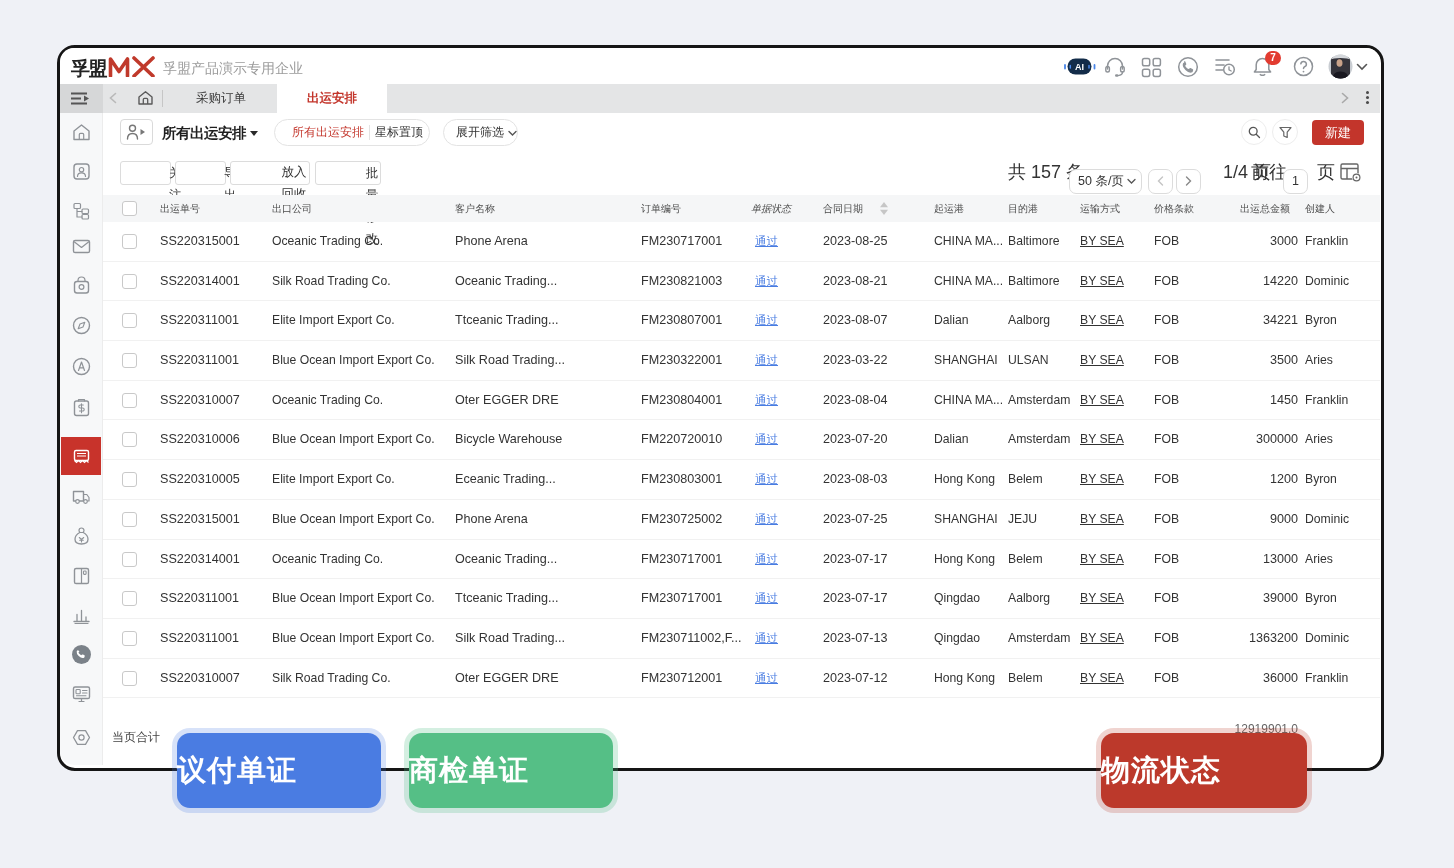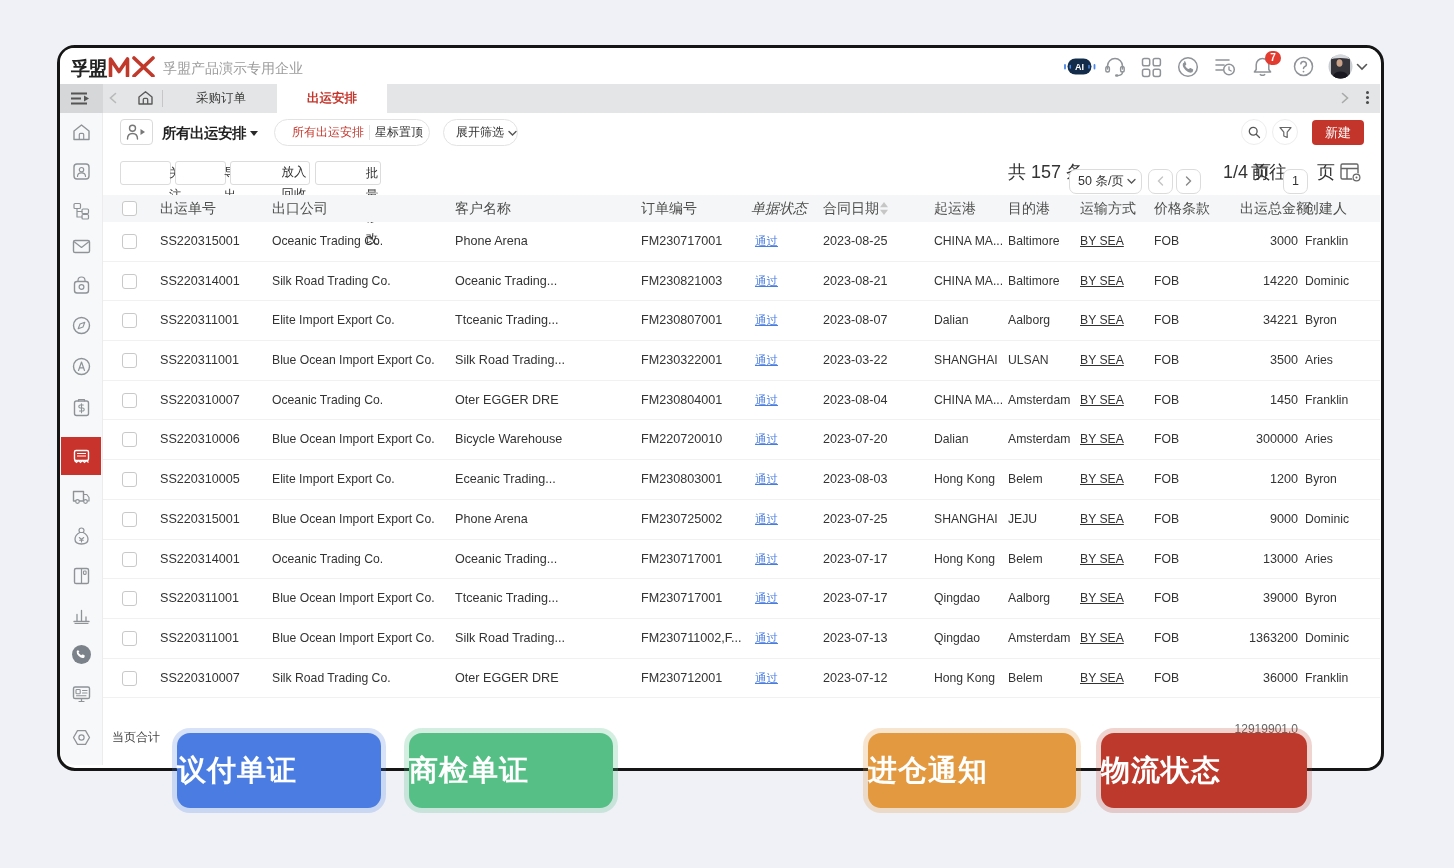--- a/index.html
+++ b/index.html
@@ -16,21 +16,21 @@
 .sideicon{position:absolute;left:71px;width:21px;height:21px;}
 .sideicon svg{display:block;width:21px;height:21px;}
 .activeitem{position:absolute;left:60.5px;top:437px;width:40.5px;height:38px;background:#c8332b;}
 .tabtxt{position:absolute;top:84px;height:29px;line-height:29px;font-size:12.5px;color:#3a3a3a;}
 .activetab{position:absolute;left:277px;top:84px;width:110px;height:29px;background:#fff;line-height:29px;text-align:center;font-size:12.5px;font-weight:bold;color:#c3352b;}
 .pill{position:absolute;top:119px;height:27px;white-space:nowrap;border:1px solid #e3e3e3;border-radius:14px;background:#fff;line-height:25px;font-size:12px;color:#333;}
 .btn{position:absolute;top:161px;height:24px;border:1px solid #dcdcdc;border-radius:3px;background:#fff;line-height:22px;font-size:12.5px;color:#333;text-align:center;padding-left:48px;}
 .pgtxt{position:absolute;top:160px;height:25px;line-height:25px;font-size:18px;color:#333;}
 .pgbox{position:absolute;top:169px;height:25px;border:1px solid #dcdcdc;border-radius:7px;background:#fff;line-height:23px;font-size:12.5px;color:#333;text-align:center;}
 .thead{position:absolute;left:103px;top:195px;width:1277px;height:27px;background:#f5f6f7;}
-.thead span{position:absolute;top:0;height:27px;line-height:27px;font-size:14px;color:#4d4d4d;}
+.thead span{position:absolute;top:0;height:27px;line-height:27px;font-size:10px;color:#4d4d4d;}
 .rows{position:absolute;left:103px;top:222px;width:1277px;}
 .row{position:relative;width:1277px;height:39.7px;border-bottom:1px solid #f1f1f1;}
 .row span{position:absolute;top:0;height:39px;line-height:39px;font-size:12.6px;color:#333;white-space:nowrap;}
 .cb{position:absolute;width:16px;border:1px solid #c9c9c9;border-radius:3px;background:#fff;}
 .row span.cb,.thead span.cb{width:15px;height:15px;line-height:15px;}
 .c1{left:57px;}.c2{left:169px;font-size:12.2px !important;}.c3{left:352px;text-align:right;}.c4{left:538px;}
 .c5{left:652px;color:#4a7de2 !important;text-decoration:underline;font-size:11.5px !important;}
 .c6{left:720px;}.c7{left:831px;font-size:12.2px !important;}.c8{left:905px;font-size:12.2px !important;}.c9{left:977px;font-size:12.2px !important;text-decoration:underline;}.c10{left:1051px;font-size:12.2px !important;}
 .c11{left:1090px;width:105px;text-align:right;}
 .c12{left:1202px;font-size:12.2px !important;}
@@ -493,15 +493,14 @@
         <span class="c11">36000</span>
         <span class="c12">Franklin</span>
     </div>
   </div>
 
   <div class="abs" style="left:112px;top:729px;font-size:12px;color:#444;">当页合计</div>
   <div class="abs" style="left:1193px;top:722px;width:105px;text-align:right;font-size:12px;color:#666;">12919901.0</div>
 
   <div class="bigbtn" style="left:177px;width:204px;background:#4a7ce2;box-shadow:0 0 0 5px rgba(74,124,226,0.22);">议付单证</div>
   <div class="bigbtn" style="left:409px;width:204px;background:#55bf86;box-shadow:0 0 0 5px rgba(85,191,134,0.25);">商检单证</div>
-  <div class="bigbtn" style="left:868px;width:208px;background:#e3993f;box-shadow:0 0 0 5px rgba(227,153,63,0.25);">进仓通知</div>
   <div class="bigbtn" style="left:1101px;width:206px;background:#bc392b;box-shadow:0 0 0 5px rgba(188,57,43,0.22);">物流状态</div>
 </div>
 
 </body></html>

